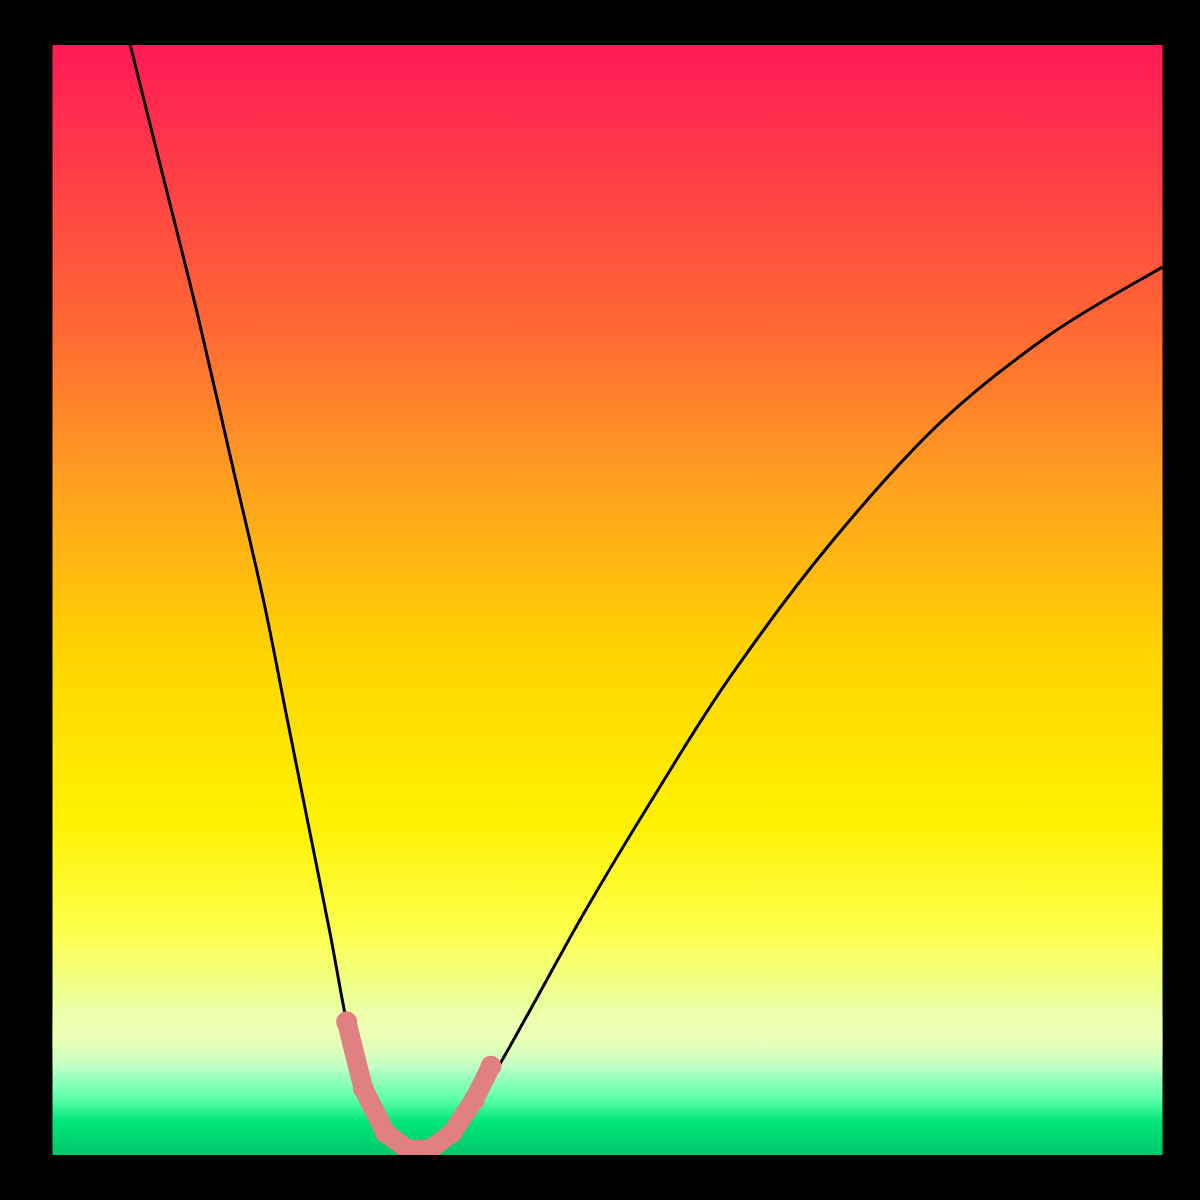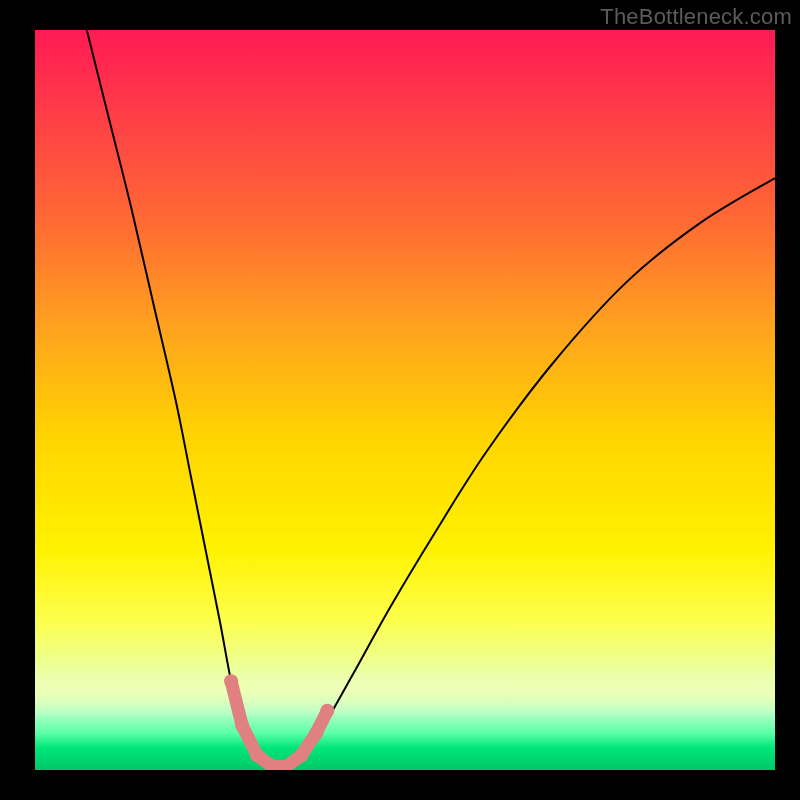--- a/index.html
+++ b/index.html
@@ -64,21 +64,20 @@
     left: 0; top: 0;
     width: 740px; height: 740px;
     pointer-events: none;
   }
 </style>
 </head>
 <body>
 
 <div class="frame">
 
-  <div class="watermark">TheBottleneck.com</div>
 
   <div class="plot">
     <div class="bright-band"></div>
     <svg class="curve" viewBox="0 0 740 740" preserveAspectRatio="none">
       <path id="curve-path" d="M 51.800000000000004,0 C 55.5,14.799999999999992 66.6,59.199999999999946 74,88.79999999999995 C 81.4,118.39999999999996 88.8,146.76666666666668 96.2,177.60000000000002 C 103.60000000000001,208.43333333333337 111,241.73333333333335 118.4,273.8 C 125.80000000000001,305.8666666666667 134.43333333333334,341.6333333333333 140.6,370 C 146.76666666666665,398.3666666666667 150.46666666666667,419.3333333333333 155.4,444 C 160.33333333333334,468.6666666666667 165.26666666666668,493.3333333333333 170.20000000000002,518 C 175.13333333333335,542.6666666666666 180.68333333333334,569.8 185,592 C 189.31666666666666,614.2 192.40000000000003,633.9333333333334 196.10000000000002,651.2 C 199.8,668.4666666666667 202.88333333333335,683.2666666666667 207.20000000000002,695.6 C 211.51666666666668,707.9333333333334 217.06666666666666,718.4166666666667 222,725.2 C 226.93333333333334,731.9833333333333 231.86666666666667,734.4499999999999 236.8,736.3 C 241.73333333333335,738.15 246.66666666666669,738.15 251.60000000000002,736.3 C 256.53333333333336,734.4499999999999 260.2333333333333,731.9833333333333 266.4,725.2 C 272.56666666666666,718.4166666666667 279.9666666666667,709.1666666666667 288.6,695.6 C 297.23333333333335,682.0333333333333 307.1,663.5333333333333 318.2,643.8 C 329.29999999999995,624.0666666666666 341.6333333333333,600.6333333333333 355.2,577.2 C 368.76666666666665,553.7666666666668 383.5666666666667,529.1 399.6,503.2 C 415.6333333333333,477.29999999999995 431.66666666666663,450.1666666666667 451.4,421.8 C 471.1333333333333,393.43333333333334 494.56666666666666,361.3666666666666 518,332.99999999999994 C 541.4333333333334,304.63333333333327 567.3333333333334,275.0333333333333 592,251.59999999999997 C 616.6666666666666,228.16666666666663 641.3333333333334,209.66666666666663 666,192.39999999999998 C 690.6666666666666,175.13333333333333 727.6666666666666,155.4 740,148" fill="none" stroke="#000" stroke-width="2"></path>
       <g id="marker-group">
           <line x1="196.10000000000002" y1="651.2" x2="207.20000000000002" y2="695.6" stroke="#e08080" stroke-width="13" stroke-linecap="round"></line>
           <line x1="207.20000000000002" y1="695.6" x2="222" y2="725.2" stroke="#e08080" stroke-width="13" stroke-linecap="round"></line>
           <line x1="222" y1="725.2" x2="236.8" y2="736.3" stroke="#e08080" stroke-width="13" stroke-linecap="round"></line>
           <line x1="236.8" y1="736.3" x2="251.60000000000002" y2="736.3" stroke="#e08080" stroke-width="13" stroke-linecap="round"></line>

